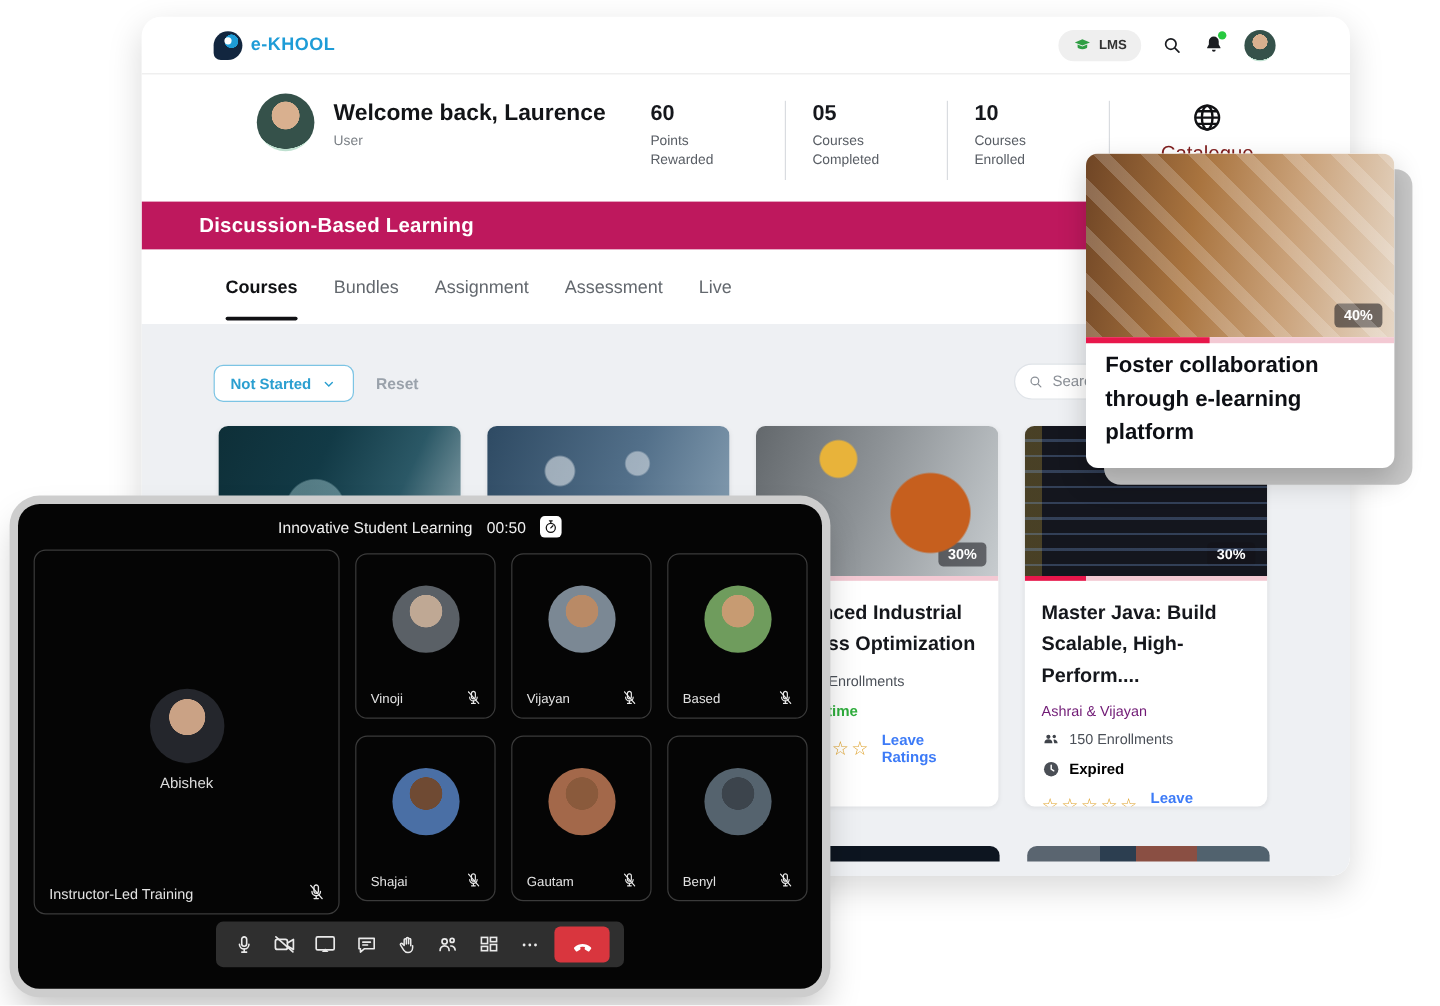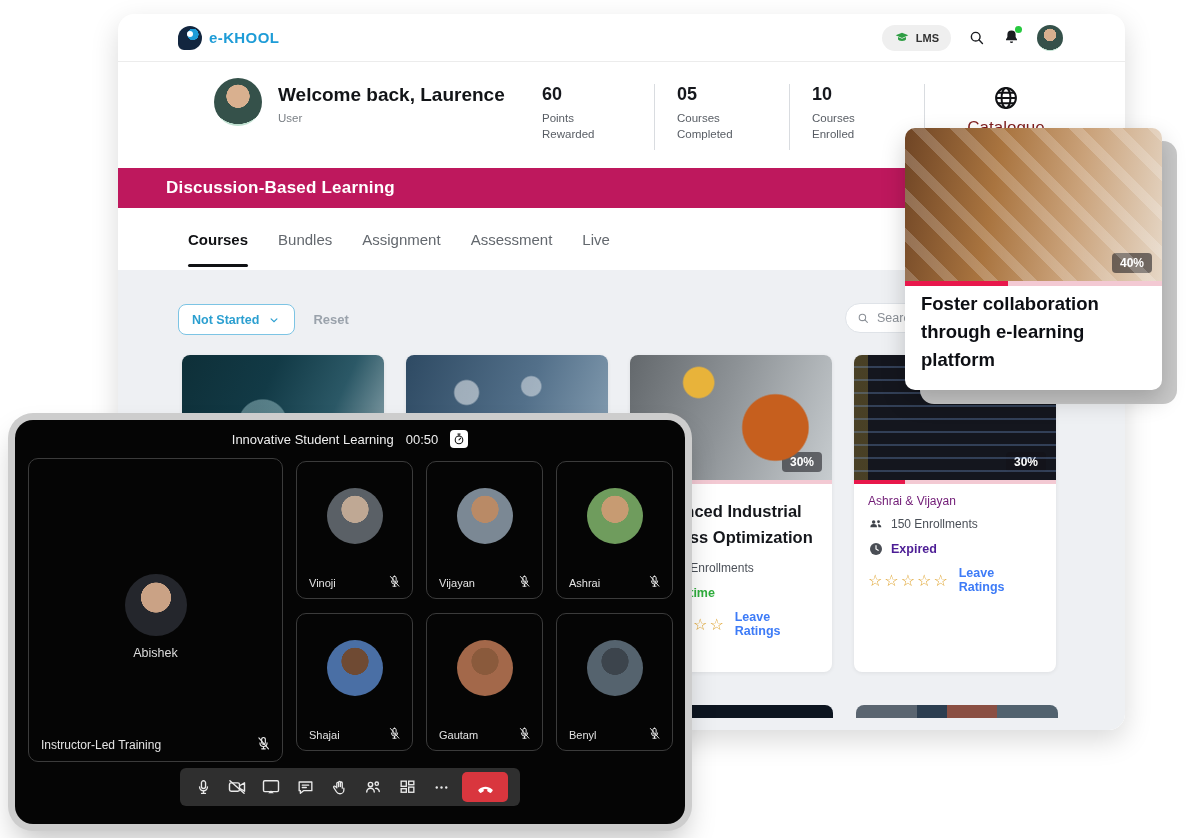--- a/index.html
+++ b/index.html
@@ -59,21 +59,21 @@
   .card-img { position:relative; height:125px; }
   .badge { position:absolute; right:10px; bottom:8px; background:rgba(18,18,24,.55); color:#fff; font-size:12px; font-weight:bold; padding:3px 8px; border-radius:4px; }
   .pbar { height:4px; background:#f3c9d3; position:relative; }
   .pfill { position:absolute; left:0; top:0; bottom:0; background:#e8174b; }
   .card-body { padding:10px 14px; }
   .c-title { font-size:16.5px; line-height:26px; font-weight:bold; color:#15171c; margin:4px 0 10px; }
   .c-instructor { font-size:12px; color:#701a75; margin-bottom:8px; }
   .c-meta { display:flex; align-items:center; gap:7px; margin-bottom:9px; font-size:12px; color:#4b5058; }
   .c-status { font-size:12.5px; font-weight:bold; }
   .c-status.green { color:#2fae3d; }
-  .c-status.pink { color:#4c1d95; }
+  .c-status.pink { color:#000000; }
   .c-rate { display:flex; align-items:center; gap:9px; margin-top:4px; }
   .stars { color:#dfa32e; font-size:16px; letter-spacing:2px; }
   .rate-link { color:#3d7bf7; font-size:12.5px; font-weight:bold; }
 
   .img-c1 { background:linear-gradient(115deg,#0e2f38 0%,#123a46 38%,#2b5866 68%,#9fb3ba 100%); }
   .img-c1::after{content:"";position:absolute;inset:0;background:radial-gradient(circle at 40% 55%, rgba(195,232,236,.38) 0 17%, transparent 18%);}
   .img-c2 { background:linear-gradient(110deg,#2e4a63 0%,#53708a 55%,#8aa2b5 100%); }
   .img-c2::after{content:"";position:absolute;inset:0;background:radial-gradient(circle at 30% 30%, rgba(255,255,255,.5) 0 7%, transparent 8%),radial-gradient(circle at 62% 25%, rgba(255,255,255,.45) 0 6%, transparent 7%);}
   .img-c3 { background:linear-gradient(110deg,#63686c 0%,#8d9296 45%,#c7cccf 100%); }
   .img-c3::after{content:"";position:absolute;inset:0;background:
@@ -346,20 +346,21 @@
           </div>
         </div>
         <div class="card">
           <div class="card-img img-c4">
             <span class="badge">30%</span>
           </div>
           <div class="pbar">
               <span class="pfill" style="width: 25%;"></span>
             </div>
           <div class="card-body">
+            <div class="c-title">Master Java: Build Scalable, High-Perform....</div>
             <div class="c-instructor">Ashrai &amp; Vijayan</div>
             <div class="c-meta">
               <svg class="ic" width="16" height="16" viewBox="0 0 24 24" style="color:#3f434a">
                   <use href="#i-users"></use>
                 </svg>
               <span>150 Enrollments</span>
             </div>
             <div class="c-meta">
               <svg class="ic" width="16" height="16" viewBox="0 0 24 24" style="color:#4a4e55">
                   <use href="#i-clockf"></use>
@@ -428,21 +429,21 @@
         <div class="tile-foot">
           <span class="foot-name">Vijayan</span>
           <svg class="ic" width="15" height="15" viewBox="0 0 24 24">
               <use href="#i-micoff"></use>
             </svg>
         </div>
       </div>
       <div class="tile-sm">
         <div class="p-avatar av4"></div>
         <div class="tile-foot">
-          <span class="foot-name">Ashrai</span>
+          <span class="foot-name">Based</span>
           <svg class="ic" width="15" height="15" viewBox="0 0 24 24">
               <use href="#i-micoff"></use>
             </svg>
         </div>
       </div>
       <div class="tile-sm">
         <div class="p-avatar av5"></div>
         <div class="tile-foot">
           <span class="foot-name">Shajai</span>
           <svg class="ic" width="15" height="15" viewBox="0 0 24 24">

